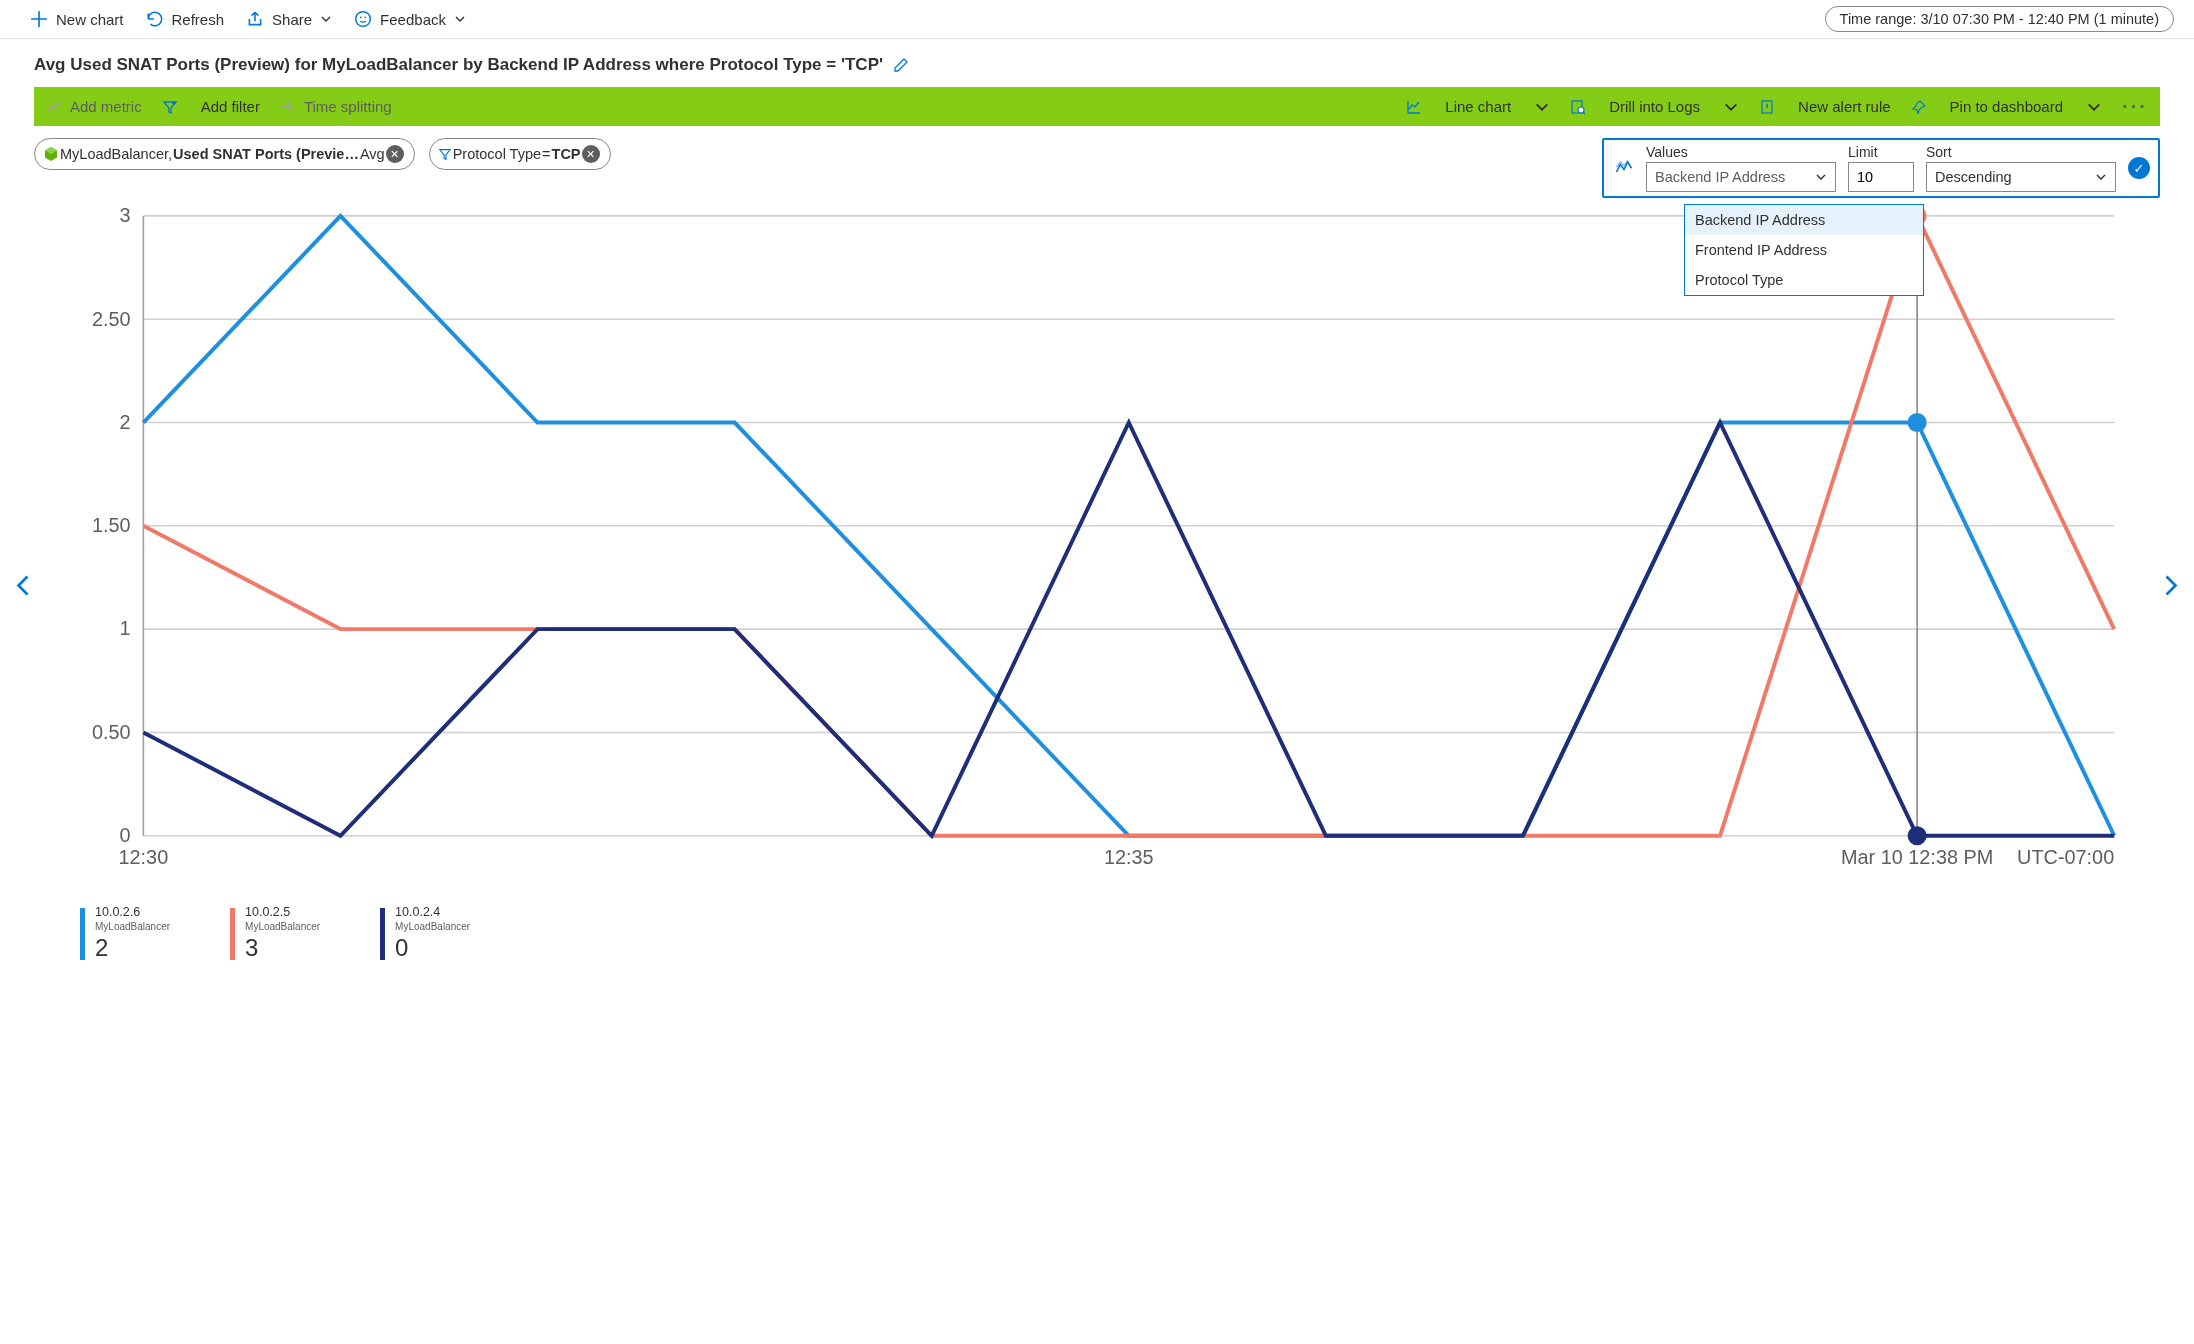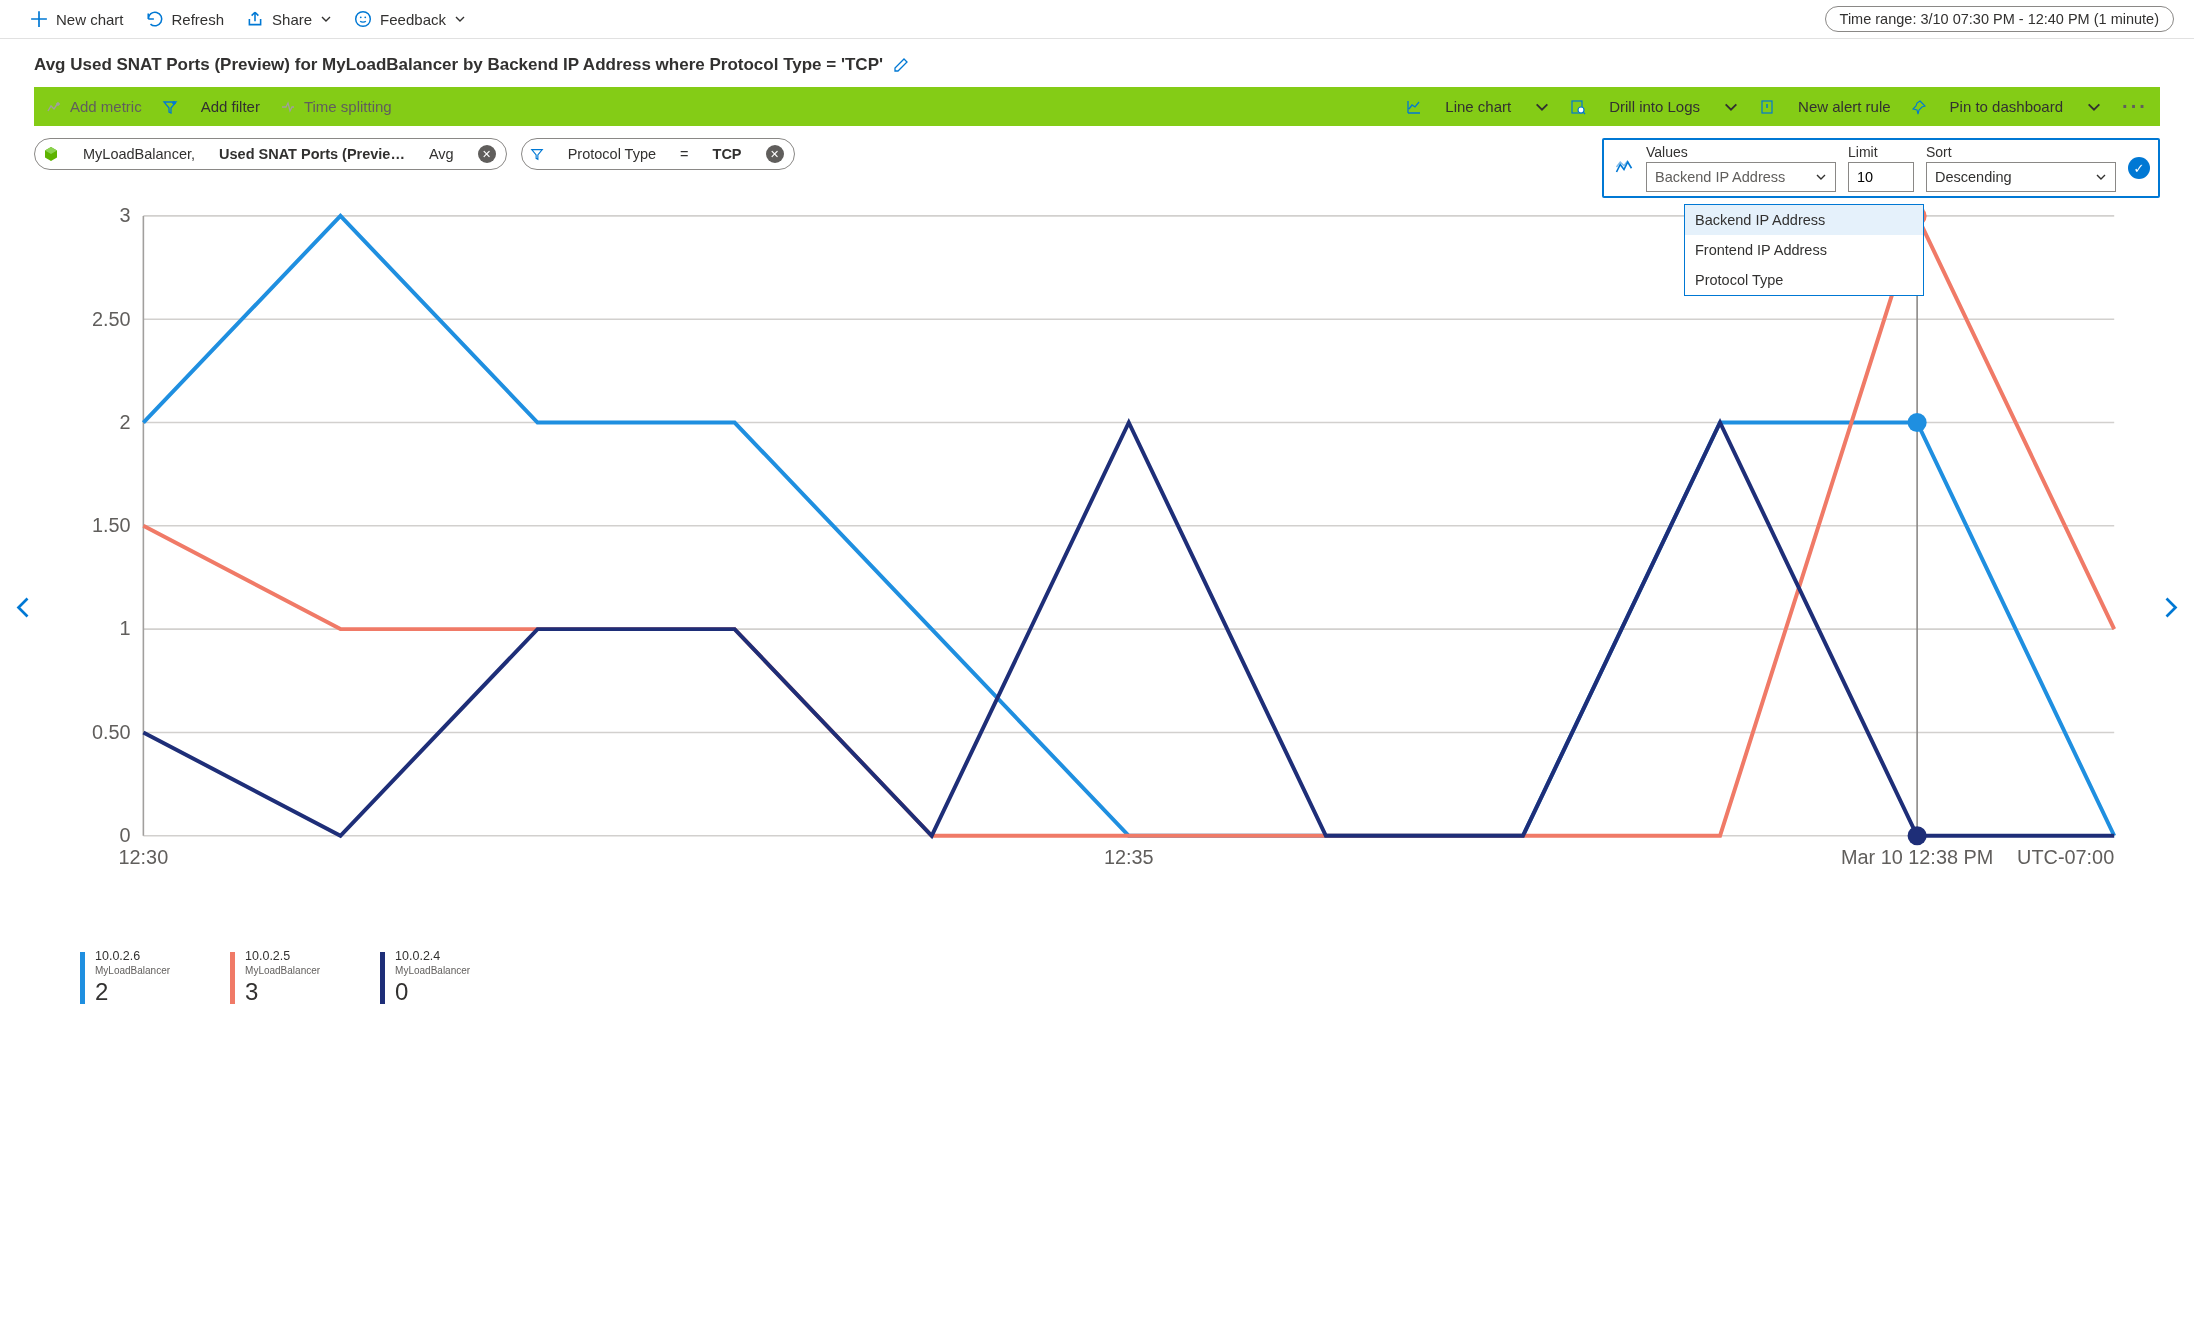--- a/index.html
+++ b/index.html
@@ -50,21 +50,21 @@
   .tb-btn.enabled { color:#323130;gap:23px; }
   .tb-btn svg { width:16px; height:16px; }
   .tb-btn.disabled svg { color:#a19f9d; }
   .tb-btn.enabled svg.accent { color:#0078d4; }
   .more { font-size:20px; font-weight:bold; letter-spacing:2px; color:#605e5c; cursor:pointer;}
   .chips-row {
     display:flex; align-items:flex-start; gap:14px;
     padding: 0 34px 2px 34px; position:relative;
   }
   .chip {
-    display:inline-flex; align-items:center; gap:24px;
+    display:inline-flex; align-items:center; gap:1px;
     border:1px solid #8a8886; border-radius:16px;
     padding:4px 10px 4px 8px; font-size:14.5px; height:32px;
   }
   .chip .close {
     width:18px; height:18px; border-radius:50%; background:#605e5c;
     display:inline-flex; align-items:center; justify-content:center;
     color:#fff; font-size:11px; cursor:pointer;
   }
   .chip b { font-weight:600; }
   .split-pill {
@@ -107,21 +107,21 @@
   .chart-wrap { padding:0 30px; }
   .chart-svg { width:100%; display:block; }
   .x-tick { font-size:12.5px; fill:#605e5c; }
   .y-tick { font-size:12.5px; fill:#605e5c; text-anchor:end; }
   .grid { stroke:#d2d0ce; stroke-width:1; }
   .axis { stroke:#a19f9d; stroke-width:1; }
   .series { fill:none; stroke-width:2.5; }
   .legend {
     display:flex; gap:60px; padding:6px 30px 10px 62px;
   }
-  .legend .entry { display:flex; align-items:center; gap:10px;margin-top:44px; }
+  .legend .entry { display:flex; align-items:center; gap:10px; }
   .legend .bar { width:5px; height:52px; }
   .legend .txt { display:flex; flex-direction:column; line-height:1.25;}
   .legend .ip { font-size:12.5px; }
   .legend .res { font-size:10px; color:#605e5c; }
   .legend .val { font-size:24px; font-weight:400; }
   .utc { font-size:12.5px; fill:#605e5c; text-anchor:end;}
   .icon-green { fill:#5db300; }
 </style>
 </head>
 <body>

